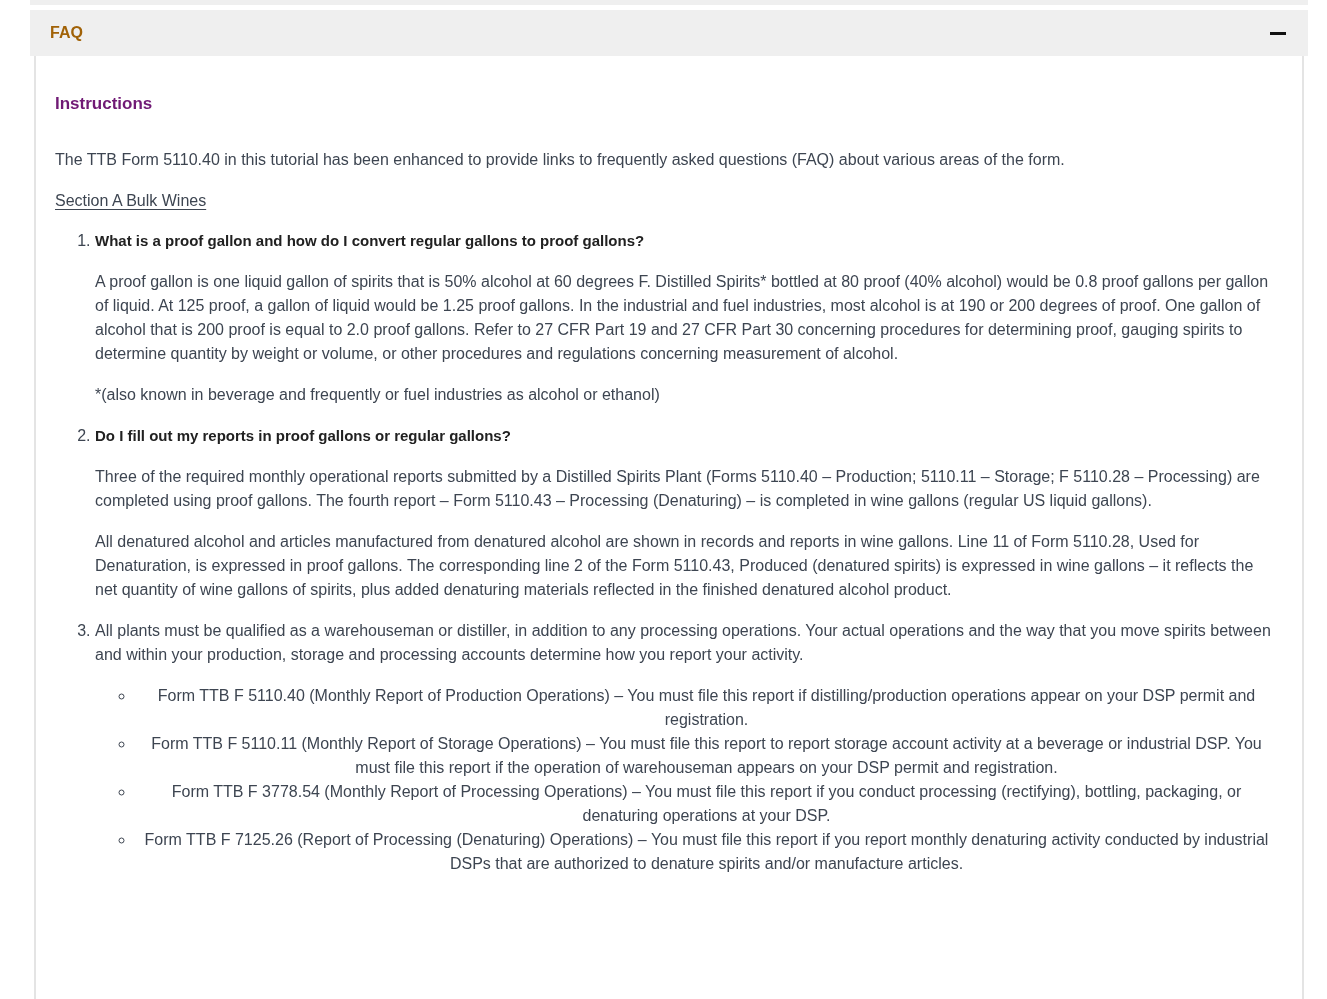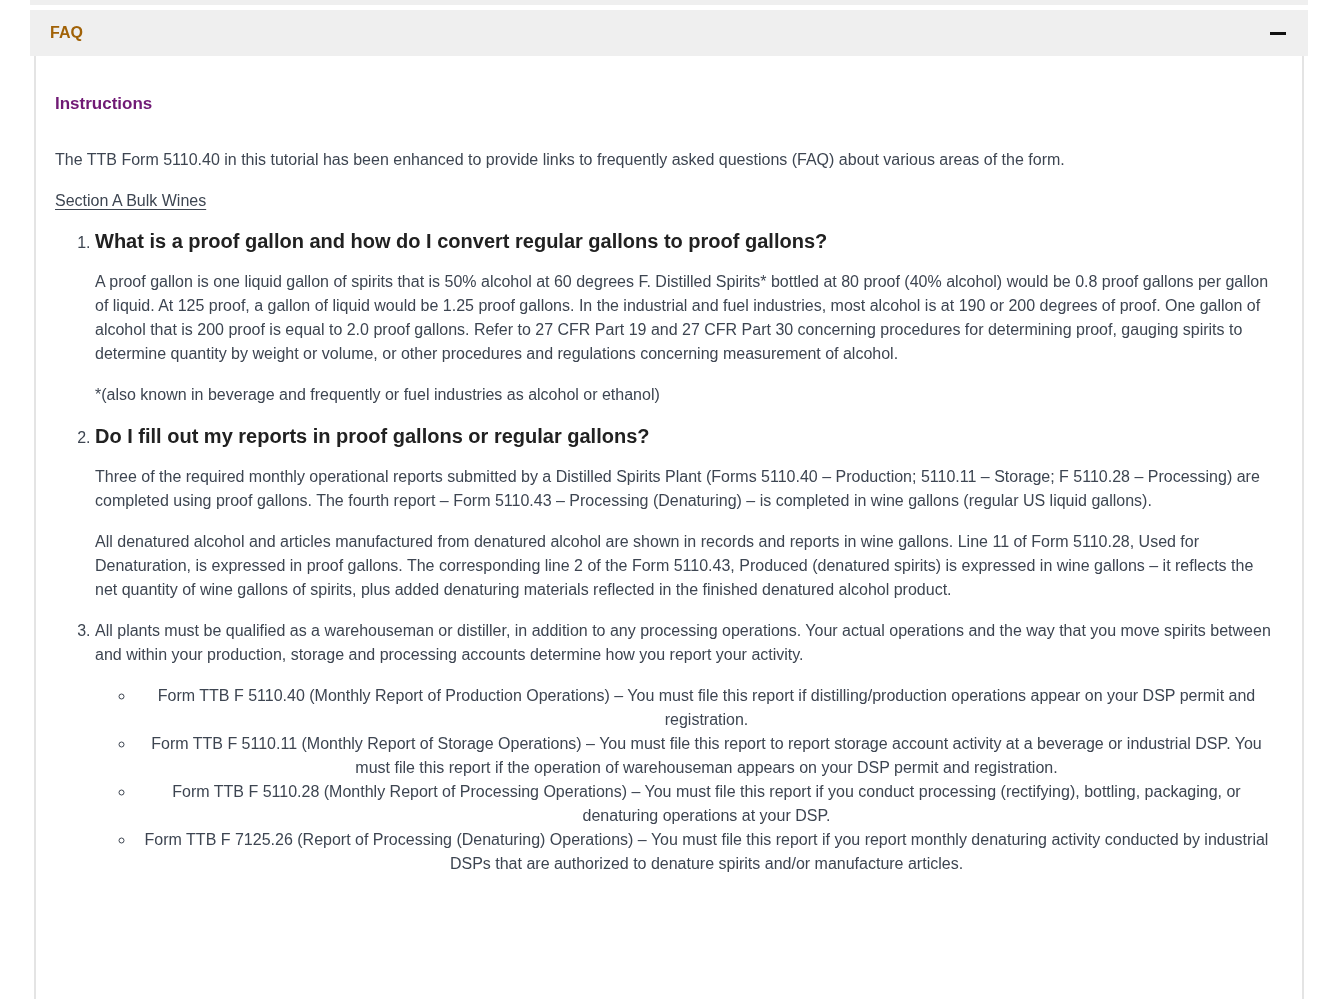--- a/index.html
+++ b/index.html
@@ -70,21 +70,21 @@
     padding-left: 40px;
     list-style: decimal;
   }
   ol.faq-list > li { margin: 0; padding: 0; }
   ol.faq-list > li::marker { color: #3d4551; font-weight: normal; }
 
   .question {
     font-weight: bold;
     color: #212121;
     margin: 0 0 17px;
-    font-size: 20px;
+    font-size: 15px;
   }
 
   ul.report-list {
     margin: 0; padding-left: 40px;
     list-style: circle;
     text-align: center;
   }
   ul.report-list > li { margin: 0; padding: 0; }
   ul.report-list > li::marker { color: #3d4551; }
 </style>
@@ -126,21 +126,21 @@
           <p class="question">Do I fill out my reports in proof gallons or regular gallons?</p>
           <p>Three of the required monthly operational reports submitted by a Distilled Spirits Plant (Forms 5110.40 – Production; 5110.11 – Storage; F 5110.28 – Processing) are completed using proof gallons. The fourth report – Form 5110.43 – Processing (Denaturing) – is completed in wine gallons (regular US liquid gallons).</p>
           <p>All denatured alcohol and articles manufactured from denatured alcohol are shown in records and reports in wine gallons. Line 11 of Form 5110.28, Used for Denaturation, is expressed in proof gallons. The corresponding line 2 of the Form 5110.43, Produced (denatured spirits) is expressed in wine gallons – it reflects the net quantity of wine gallons of spirits, plus added denaturing materials reflected in the finished denatured alcohol product.</p>
         </li>
 
         <li>
           <p>All plants must be qualified as a warehouseman or distiller, in addition to any processing operations. Your actual operations and the way that you move spirits between and within your production, storage and processing accounts determine how you report your activity.</p>
           <ul class="report-list">
             <li>Form TTB F 5110.40 (Monthly Report of Production Operations) – You must file this report if distilling/production operations appear on your DSP permit and registration.</li>
             <li>Form TTB F 5110.11 (Monthly Report of Storage Operations) – You must file this report to report storage account activity at a beverage or industrial DSP. You must file this report if the operation of warehouseman appears on your DSP permit and registration.</li>
-            <li>Form TTB F 5110.28 (Monthly Report of Processing Operations) – You must file this report if you conduct processing (rectifying), bottling, packaging, or denaturing operations at your DSP.</li>
+            <li>Form TTB F 3778.54 (Monthly Report of Processing Operations) – You must file this report if you conduct processing (rectifying), bottling, packaging, or denaturing operations at your DSP.</li>
             <li>Form TTB F 7125.26 (Report of Processing (Denaturing) Operations) – You must file this report if you report monthly denaturing activity conducted by industrial DSPs that are authorized to denature spirits and/or manufacture articles.</li>
           </ul>
         </li>
 
       </ol>
 
     </div>
 
   </section>
 

